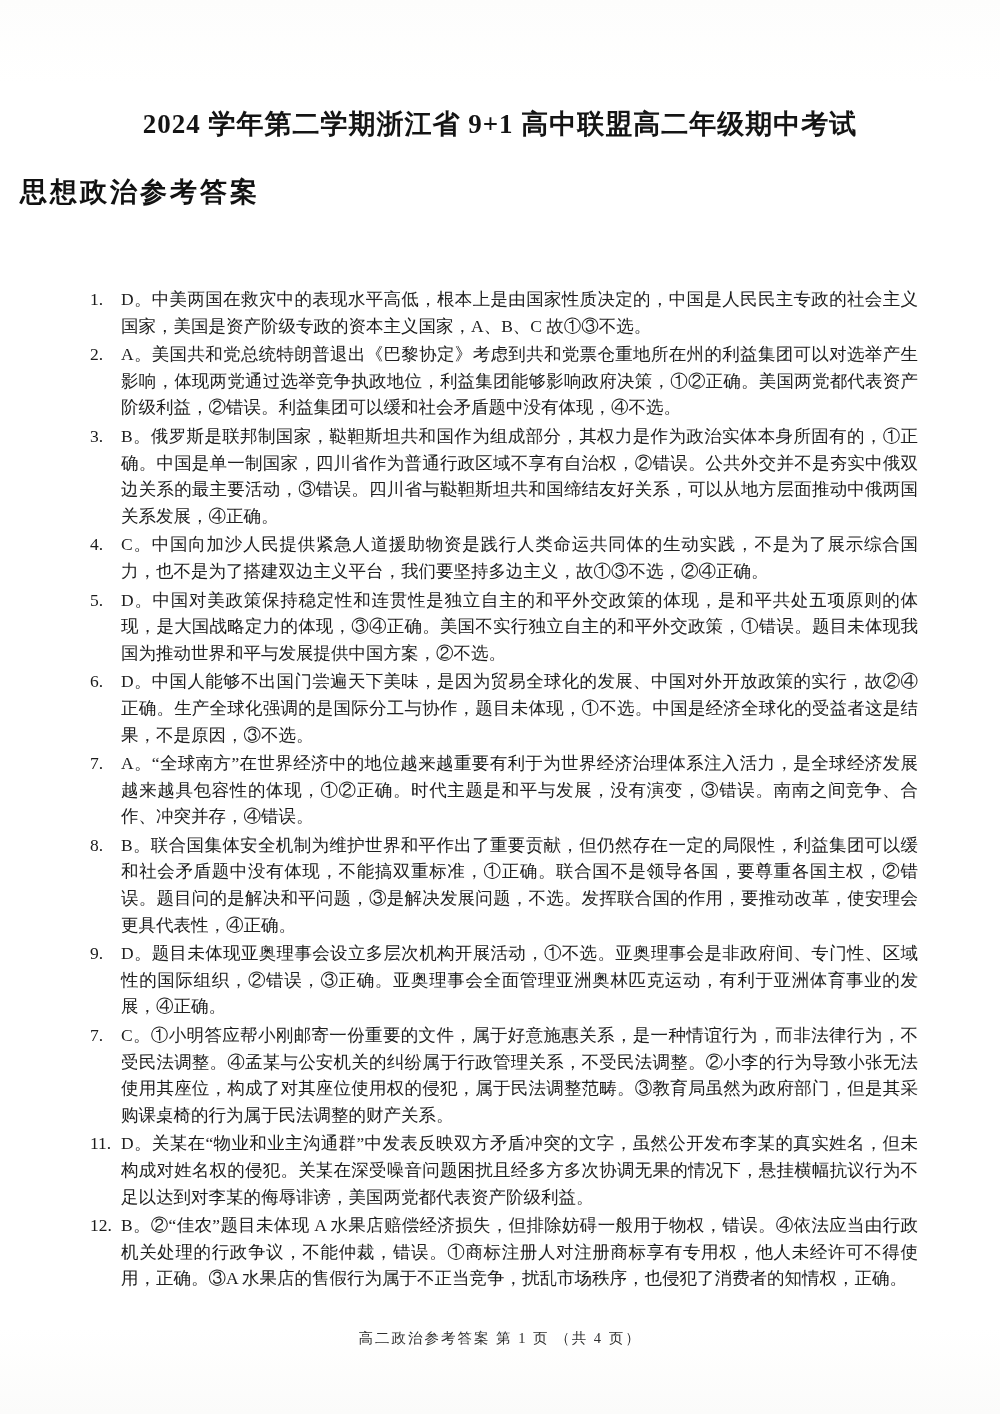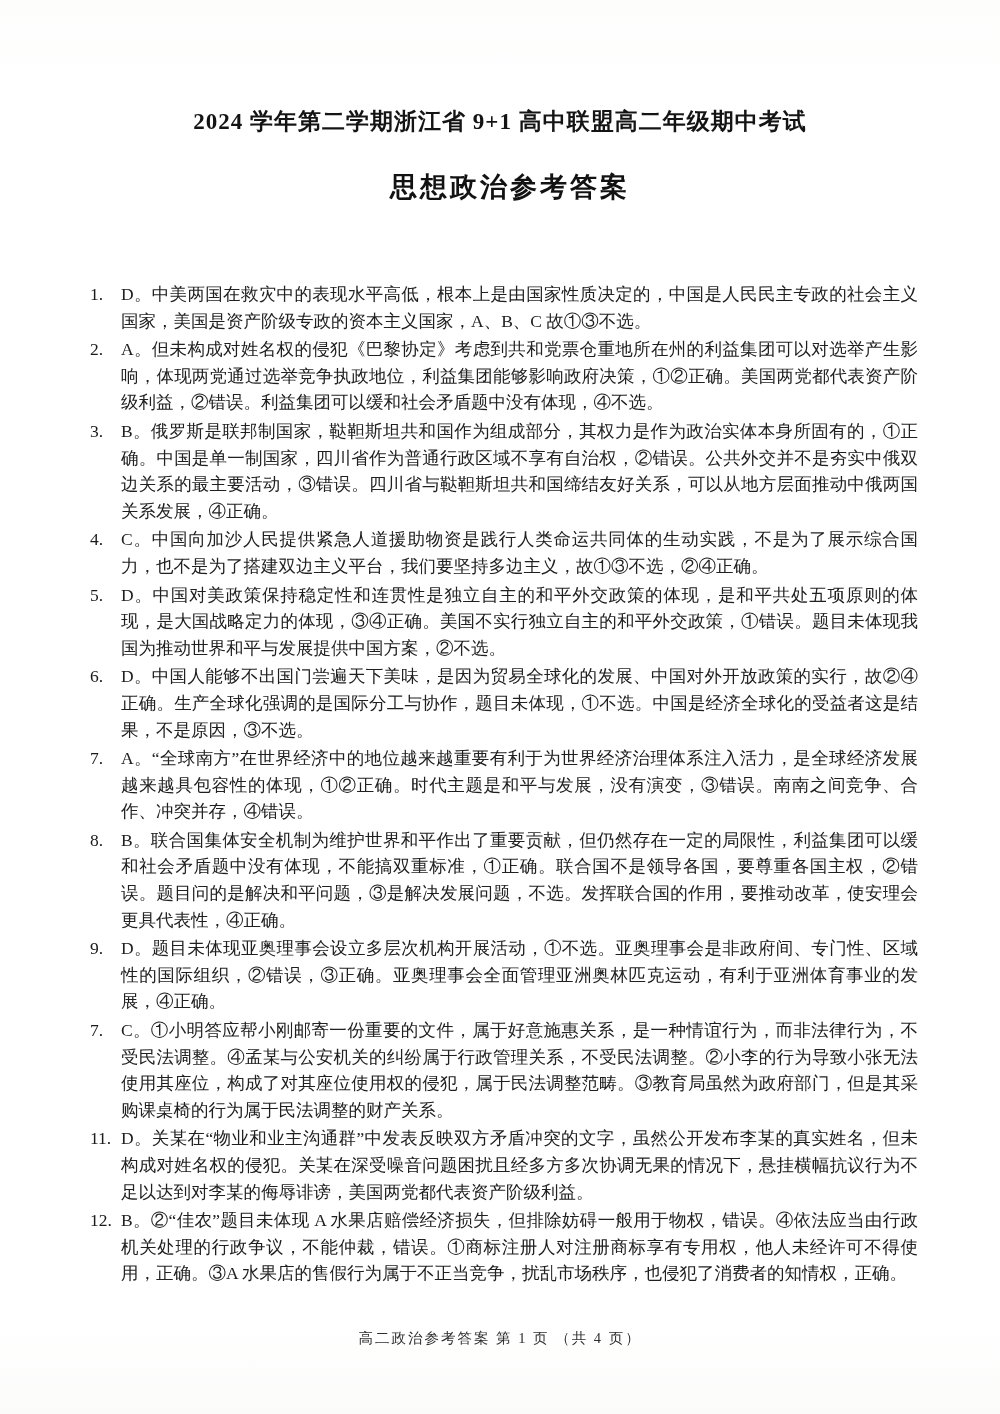--- a/index.html
+++ b/index.html
@@ -15,30 +15,29 @@
     background: linear-gradient(180deg, #fdfdfc 0%, #ffffff 6%, #ffffff 94%, #fbfbfa 100%);
     color: #1c1c1c;
     font-family: "Liberation Serif", "DejaVu Serif", serif;
     overflow: hidden;
     box-sizing: border-box;
   }
   .exam-title {
     margin: 0;
     padding-top: 106px;
     text-align: center;
-    font-size: 23px;
+    font-size: 27px;
     font-weight: bold;
     letter-spacing: 1px;
     color: #141414;
     font-family: "Liberation Serif", "DejaVu Serif", serif;
   }
   .answers-subtitle {
     margin: 0;
     padding-top: 32px;
-    text-align: center;
     font-size: 27px;
     font-weight: bold;
     letter-spacing: 3px;
     color: #121212;
     font-family: Liberation Mono, monospace;
     padding-left: 20px;
   }
   .answer-list {
     margin: 76px 82px 0 90px;
     font-size: 17.5px;
@@ -81,21 +80,21 @@
 <div class="page">
   <h1 class="exam-title">2024 学年第二学期浙江省 9+1 高中联盟高二年级期中考试</h1>
   <h2 class="answers-subtitle">思想政治参考答案</h2>
   <div class="answer-list" id="answer-list">
       <div class="answer-item">
         <span class="num">1.</span>
         <div class="txt">D。中美两国在救灾中的表现水平高低，根本上是由国家性质决定的，中国是人民民主专政的社会主义国家，美国是资产阶级专政的资本主义国家，A、B、C 故①③不选。</div>
       </div>
       <div class="answer-item">
         <span class="num">2.</span>
-        <div class="txt">A。但未构成对姓名权的侵犯《巴黎协定》考虑到共和党票仓重地所在州的利益集团可以对选举产生影响，体现两党通过选举竞争执政地位，利益集团能够影响政府决策，①②正确。美国两党都代表资产阶级利益，②错误。利益集团可以缓和社会矛盾题中没有体现，④不选。</div>
+        <div class="txt">A。美国共和党总统特朗普退出《巴黎协定》考虑到共和党票仓重地所在州的利益集团可以对选举产生影响，体现两党通过选举竞争执政地位，利益集团能够影响政府决策，①②正确。美国两党都代表资产阶级利益，②错误。利益集团可以缓和社会矛盾题中没有体现，④不选。</div>
       </div>
       <div class="answer-item">
         <span class="num">3.</span>
         <div class="txt">B。俄罗斯是联邦制国家，鞑靼斯坦共和国作为组成部分，其权力是作为政治实体本身所固有的，①正确。中国是单一制国家，四川省作为普通行政区域不享有自治权，②错误。公共外交并不是夯实中俄双边关系的最主要活动，③错误。四川省与鞑靼斯坦共和国缔结友好关系，可以从地方层面推动中俄两国关系发展，④正确。</div>
       </div>
       <div class="answer-item">
         <span class="num">4.</span>
         <div class="txt">C。中国向加沙人民提供紧急人道援助物资是践行人类命运共同体的生动实践，不是为了展示综合国力，也不是为了搭建双边主义平台，我们要坚持多边主义，故①③不选，②④正确。</div>
       </div>
       <div class="answer-item">

